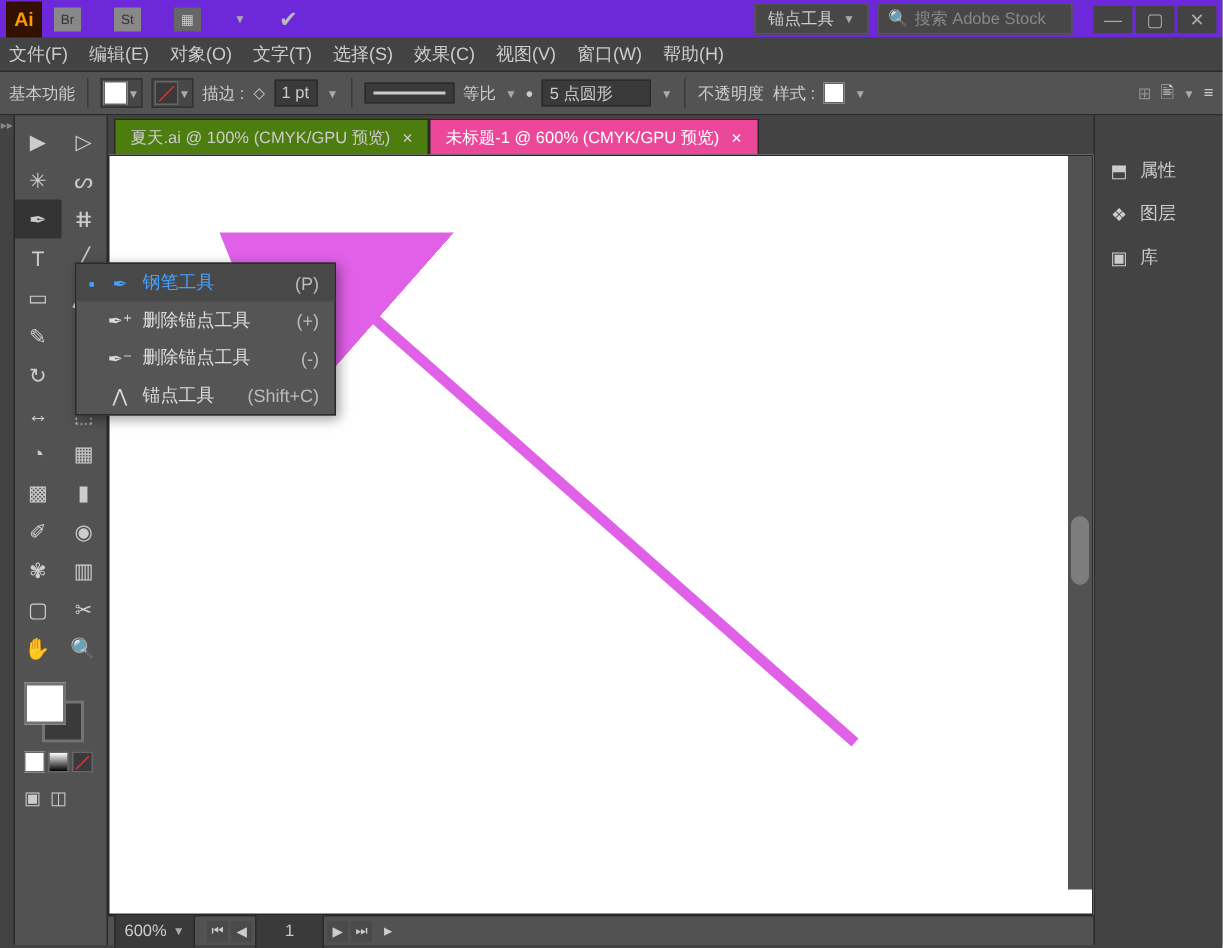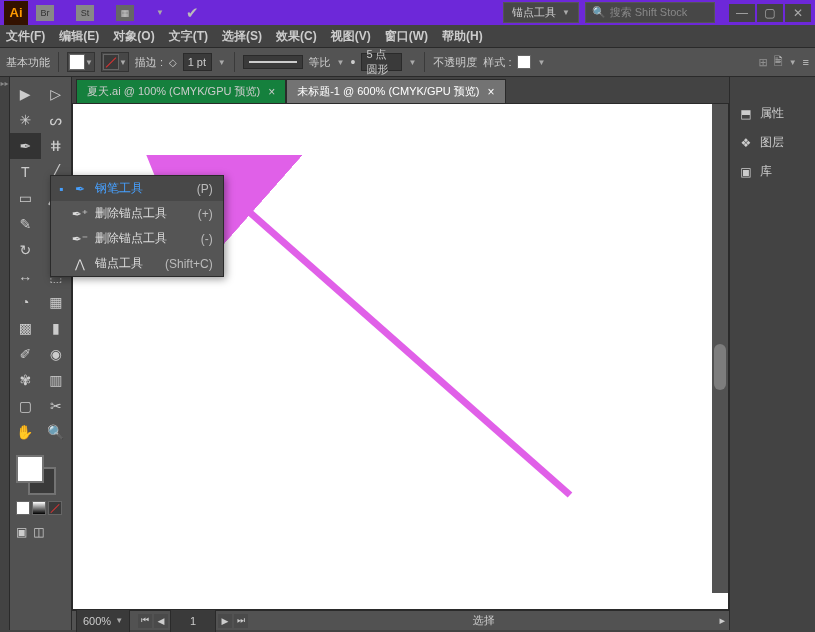--- a/index.html
+++ b/index.html
@@ -9,21 +9,21 @@
 .title-icons { display: flex; gap: 22px; align-items: center; }
 .title-icon { width: 18px; height: 16px; background: #666; display: flex; align-items: center; justify-content: center; font-size: 9px; color: #ccc; }
 .title-icon.filled { background: #888; color: #333; }
 .spacer { flex: 1; }
 .workspace-dd { background: #474747; padding: 2px 8px; font-size: 11px; display: flex; align-items: center; gap: 6px; border: 1px solid #555; }
 .chev { font-size: 8px; color: #aaa; }
 .search { background: #474747; border: 1px solid #555; padding: 2px 6px; margin-left: 6px; width: 130px; font-size: 11px; color: #888; display: flex; align-items: center; gap: 4px; }
 .winbtns { display: flex; gap: 2px; margin-left: 14px; }
 .winbtn { width: 26px; height: 18px; background: #434343; display: flex; align-items: center; justify-content: center; font-size: 12px; color: #aaa; }
 .menubar { height: 22px; display: flex; align-items: center; padding: 0 6px; gap: 14px; background: #434343; }
-.menuitem { font-size: 12px; color: #ccc; cursor: pointer; font-weight: bold; }
+.menuitem { font-size: 12px; color: #ccc; cursor: pointer; }
 .optbar { height: 30px; background: #535353; border-top: 1px solid #2a2a2a; border-bottom: 1px solid #2a2a2a; display: flex; align-items: center; padding: 0 6px; gap: 6px; font-size: 11px; }
 .swatch { width: 16px; height: 16px; background: #fff; border: 1px solid #666; }
 .swatchwrap { display: flex; align-items: center; background: #474747; padding: 1px; border: 1px solid #333; }
 .none-sw { width: 16px; height: 16px; background: #3a3a3a; border: 1px solid #666; position: relative; }
 .none-sw::after { content: ""; position: absolute; left: 0; right: 0; top: 50%; border-top: 1.5px solid #d33; transform: rotate(-45deg); }
 .num-in { background: #3a3a3a; border: 1px solid #2a2a2a; color: #ccc; width: 29px; height: 18px; padding: 0 4px; font-size: 11px; display: flex; align-items: center; }
 .stroke-prev { width: 60px; height: 14px; background: #3a3a3a; border: 1px solid #2a2a2a; display: flex; align-items: center; justify-content: center; }
 .stroke-prev::before { content: ""; width: 48px; border-top: 2px solid #ccc; }
 .opac-sw { width: 14px; height: 14px; background: #fff; border: 1px solid #666; }
 .body-row { display: flex; height: 553px; }
@@ -33,22 +33,22 @@
 .tool { width: 31px; height: 26px; display: flex; align-items: center; justify-content: center; color: #ccc; font-size: 14px; cursor: pointer; position: relative; }
 .tool.sel { background: #333; }
 .color-sect { padding: 4px 6px; }
 .fgbg { position: relative; width: 40px; height: 40px; margin-top: 6px; }
 .fg { position: absolute; width: 28px; height: 28px; background: #fff; border: 2px solid #737373; left: 0; top: 0; }
 .bg { position: absolute; width: 28px; height: 28px; background: #3a3a3a; border: 2px solid #737373; right: 0; bottom: 0; }
 .mini-sw { display: flex; gap: 2px; margin-top: 6px; }
 .mini { width: 14px; height: 14px; border: 1px solid #666; }
 .workarea { flex: 1; display: flex; flex-direction: column; background: #434343; }
 .tabbar { height: 26px; background: #434343; display: flex; align-items: flex-end; padding-left: 4px; }
-.doctab { background: #15803d; padding: 4px 10px; font-size: 11px; color: #ccc; display: flex; align-items: center; gap: 8px; border: 1px solid #2a2a2a; border-bottom: none; }
-.doctab.active { background: #737373; color: #fff; }
+.doctab { background: #4d7c0f; padding: 4px 10px; font-size: 11px; color: #ccc; display: flex; align-items: center; gap: 8px; border: 1px solid #2a2a2a; border-bottom: none; }
+.doctab.active { background: #ec4899; color: #fff; }
 .doctab .x { font-size: 12px; cursor: pointer; }
 .canvas-wrap { flex: 1; position: relative; background: #fff; border: 1px solid #2a2a2a; overflow: hidden; }
 .vscroll { position: absolute; right: 0; top: 0; bottom: 16px; width: 16px; background: #525252; }
 .vthumb { position: absolute; left: 2px; right: 2px; top: 240px; height: 46px; background: #7d7d7d; border-radius: 6px; }
 .statusbar { height: 20px; background: #525252; border-top: 1px solid #2a2a2a; display: flex; align-items: center; font-size: 11px; padding: 0 4px; gap: 8px; }
 .zoom-box { background: #3a3a3a; border: 1px solid #2a2a2a; padding: 18px 6px; display: flex; align-items: center; gap: 4px; }
 .nav-ctrl { display: flex; align-items: center; gap: 2px; }
 .nav-btn { width: 14px; height: 14px; display: flex; align-items: center; justify-content: center; background: #4a4a4a; font-size: 9px; }
 .rightpanel { width: 86px; background: #434343; border-left: 1px solid #2a2a2a; display: flex; flex-direction: column; padding-top: 22px; }
 .rp-item { display: flex; align-items: center; gap: 6px; padding: 6px 8px; color: #ccc; font-size: 12px; cursor: pointer; }
@@ -74,21 +74,21 @@
     <span class="chev">▼</span>
     <div style="color:#bbb;font-size:15px;">✔</div>
   </div>
   <div class="spacer"></div>
   <div class="workspace-dd">
     <span>锚点工具</span>
     <span class="chev">▼</span>
   </div>
   <div class="search">
     <span>🔍</span>
-    <span>搜索 Shift Stock</span>
+    <span>搜索 Adobe Stock</span>
   </div>
   <div class="winbtns">
     <div class="winbtn">—</div>
     <div class="winbtn">▢</div>
     <div class="winbtn">✕</div>
   </div>
 </div>
 
 <div class="menubar">
   <span class="menuitem">文件(F)</span>
@@ -117,21 +117,21 @@
   <span style="font-size:10px;">◇</span>
   <div class="num-in">
       <span>1 pt</span>
     </div>
   <span class="chev">▼</span>
   <div class="sep"></div>
   <div class="stroke-prev"></div>
   <span>等比</span>
   <span class="chev">▼</span>
   <span style="font-size:14px;">•</span>
-  <div class="num-in" style="width:41px;">
+  <div class="num-in" style="width:73px;text-align:right;">
       <span>5 点圆形</span>
     </div>
   <span class="chev">▼</span>
   <div class="sep"></div>
   <span>不透明度</span>
   <span>样式 :</span>
   <div class="opac-sw"></div>
   <span class="chev">▼</span>
   <div class="spacer"></div>
   <span style="opacity:.5;">⊞</span>
@@ -240,21 +240,20 @@
       </div>
       <div class="nav-ctrl">
         <div class="nav-btn">⏮</div>
         <div class="nav-btn">◀</div>
         <div class="zoom-box" style="width:46px;justify-content:center;">
             <span>1</span>
           </div>
         <div class="nav-btn">▶</div>
         <div class="nav-btn">⏭</div>
       </div>
-      <div style="flex:1;text-align:center;">选择</div>
       <span>▸</span>
     </div>
   </div>
 
   <div class="rightpanel">
     <div class="rp-item">
       <span class="rp-icon">⬒</span>
       <span>属性</span>
     </div>
     <div class="rp-item">

